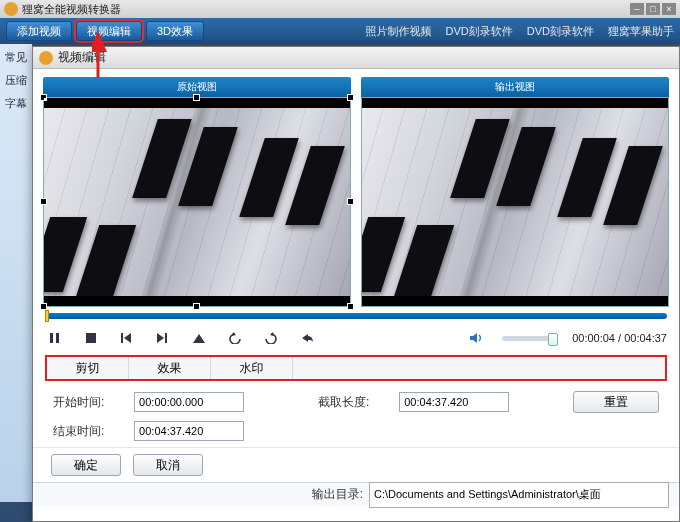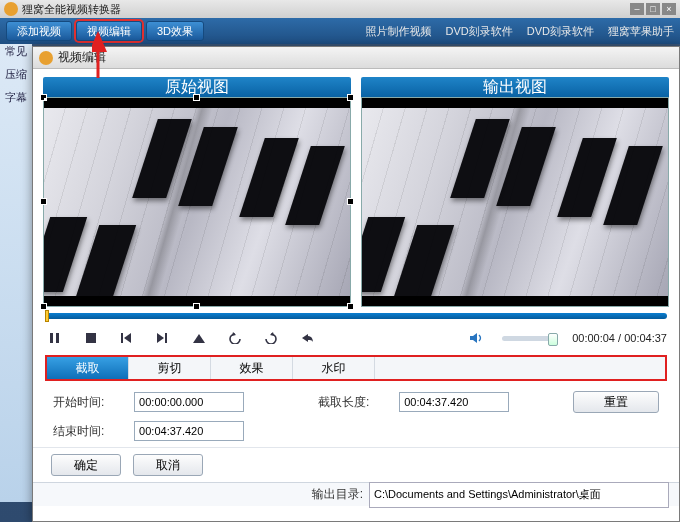--- a/index.html
+++ b/index.html
@@ -12,33 +12,33 @@
 .main-titlebar .spacer { flex: 1; }
 .main-titlebar .wbtn { width: 14px; height: 12px; margin-left: 2px; background: #888; font-size: 9px; color: #fff; text-align: center; line-height: 12px; }
 
 .main-toolbar { height: 26px; background: linear-gradient(to bottom, #2d6ba8, #1e4e82); display: flex; align-items: center; padding: 12px 6px; gap: 4px; }
 .tb-btn { height: 20px; padding: 0 10px; background: linear-gradient(to bottom, #3d8fd4, #1b5a9c); border: 1px solid #154a7f; border-radius: 3px; color: #fff; font-size: 11px; display: flex; align-items: center; cursor: pointer; }
 .tb-btn.highlighted { box-shadow: 0 0 0 2px #e03030; }
 .toolbar-right { margin-left: auto; display: flex; gap: 14px; color: #e8e8e8; font-size: 11px; }
 
 .arrow-annotation { position: absolute; left: 92px; top: 30px; z-index: 50; pointer-events: none; }
 
-.left-panel { position: absolute; left: 0; top: 44px; width: 32px; height: 458px; background: linear-gradient(to bottom, #dce9f6, #b9d2ea); font-size: 11px; color: #224; text-align: center; }
+.left-panel { position: absolute; left: 0; top: 44px; width: 32px; height: 458px; background: linear-gradient(to bottom, #dce9f6, #b9d2ea); font-size: 11px; color: #224; padding-top: 6px; text-align: center; }
 .left-panel div { margin-bottom: 8px; }
 
 .bottom-right-circle { position: absolute; right: -18px; bottom: -18px; width: 90px; height: 90px; border-radius: 50%; background: radial-gradient(circle at 35% 35%, #5fa8e8, #0d3a6a); box-shadow: inset 0 0 14px rgba(0,0,0,.5); }
 
 
 .editor { position: absolute; left: 32px; top: 46px; width: 648px; height: 476px; background: #fff; border: 1px solid #7a7a7a; box-shadow: 0 2px 10px rgba(0,0,0,.4); display: flex; flex-direction: column; }
 .editor-titlebar { height: 22px; background: linear-gradient(to bottom, #f4f4f4, #dcdcdc); display: flex; align-items: center; padding: 0 6px; font-size: 12px; color: #222; border-bottom: 1px solid #bbb; }
 .editor-titlebar .app-icon { width: 14px; height: 14px; background: #e8a030; border-radius: 50%; margin-right: 5px; }
 
 .preview-row { display: flex; gap: 10px; padding: 8px 10px 4px; background: #fff; }
 .preview-col { flex: 1; display: flex; flex-direction: column; }
-.preview-header { height: 20px; background: linear-gradient(to bottom, #1f84c8, #0962a4); color: #fff; font-size: 16px; text-align: center; line-height: 20px; border-radius: 2px 2px 0 0; }
+.preview-header { height: 20px; background: linear-gradient(to bottom, #1f84c8, #0962a4); color: #fff; font-size: 10px; text-align: center; line-height: 20px; border-radius: 2px 2px 0 0; }
 .preview-pane { height: 210px; background: #000; position: relative; border: 1px solid #8aa; }
 .preview-pane.with-handles::before,
 .preview-pane.with-handles::after { content: ""; position: absolute; border: 1px dashed #fff; }
 .handle { position: absolute; width: 7px; height: 7px; background: #000; border: 1px solid #fff; }
 .h-tl{top:-4px;left:-4px}.h-tr{top:-4px;right:-4px}.h-bl{bottom:-4px;left:-4px}.h-br{bottom:-4px;right:-4px}
 .h-tm{top:-4px;left:50%;margin-left:-4px}.h-bm{bottom:-4px;left:50%;margin-left:-4px}
 .h-ml{top:50%;left:-4px;margin-top:-4px}.h-mr{top:50%;right:-4px;margin-top:-4px}
 
 .piano { position: absolute; inset: 10px 0; background: linear-gradient(110deg, #e9e9ee 0%, #d4d4dc 25%, #b8b8c4 50%, #dedee6 70%, #a6a6b4 100%); overflow: hidden; }
 .piano::after { content: ""; position: absolute; inset: 0; background:
@@ -222,21 +222,20 @@
             <path d="M10,3 C12,5 12,7 10,9" fill="none" stroke="#2975c0" stroke-width="1.3"></path>
           </svg>
         </div>
       <div class="vol-slider"></div>
       <span class="time-label">
         <span>00:00:04</span> / <span>00:04:37</span>
       </span>
     </div>
 
     <div class="tabs-row">
-      <div class="tab active">截取</div>
       <div class="tab">剪切</div>
       <div class="tab">效果</div>
       <div class="tab">水印</div>
       <div class="filler"></div>
     </div>
 
     <div class="params">
       <span>开始时间:</span>
       <input value="00:00:00.000" style="">
       <span style="margin-left:50px">截取长度:</span>

